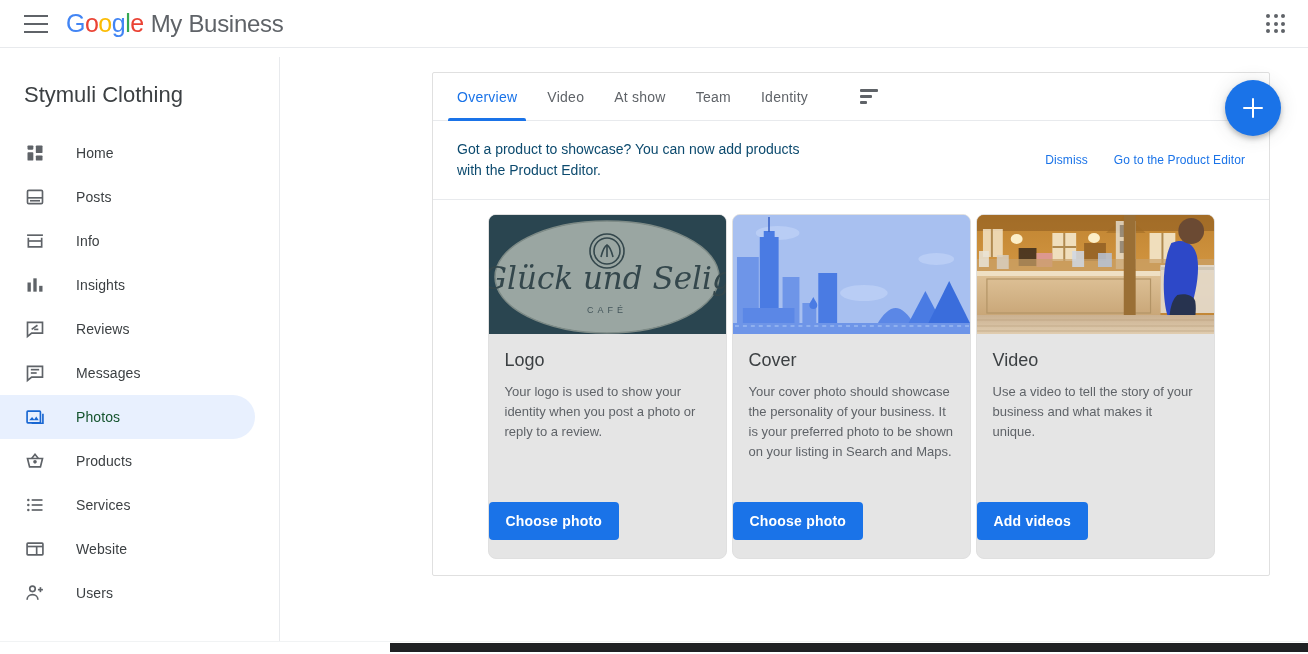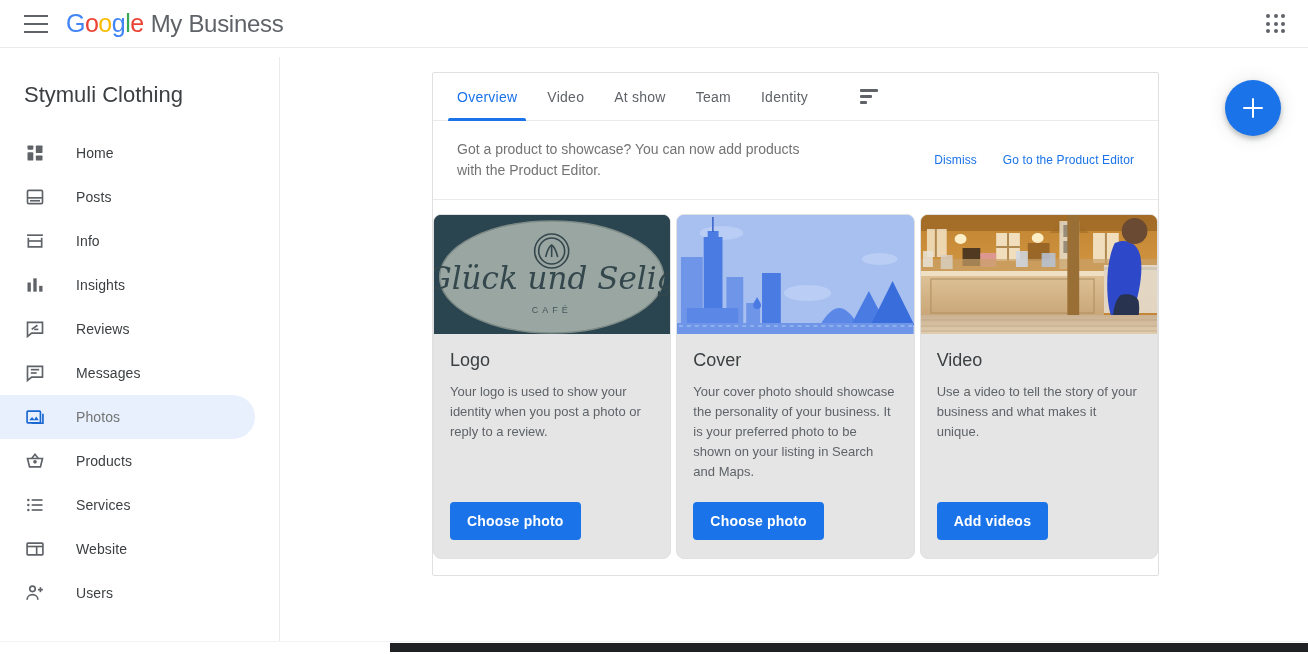--- a/index.html
+++ b/index.html
@@ -73,33 +73,33 @@
   }
   .nav-item .ico {
     width: 22px; height: 22px; margin-right: 30px;
     display: flex; align-items: center; justify-content: center;
     color: #5f6368; flex: 0 0 22px;
   }
   .nav-item .lbl {
     font-size: 14px; color: #3c4043; letter-spacing: 0.1px;
   }
   .nav-item.active { background: #e8f0fe; }
-  .nav-item.active .lbl { color: #737373; font-weight: 500; }
+  .nav-item.active .lbl { color: #14532d; font-weight: 500; }
   .nav-item.active .ico { color: #1967d2; }
 
   
   .content {
     position: absolute; top: 49px; left: 281px;
     width: 1027px; height: 605px;
     background: #fff;
     overflow: hidden;
   }
   .panel {
     position: absolute; left: 151px; top: 23px;
-    width: 727px;
+    width: 838px;
     background: #fff;
     border: 1px solid #e0e0e0;
     border-radius: 2px;
   }
   .tabs {
     display: flex; align-items: center;
     height: 48px; padding-left: 24px;
     border-bottom: 1px solid #e8eaed;
     position: relative;
   }
@@ -123,21 +123,21 @@
   .sort-icon i:nth-child(1) { width: 18px; }
   .sort-icon i:nth-child(2) { width: 12px; }
   .sort-icon i:nth-child(3) { width: 7px; }
 
   .banner {
     display: flex; align-items: center; justify-content: space-between;
     padding: 18px 24px 18px 24px;
     border-bottom: 1px solid #e8eaed;
   }
   .banner-text {
-    font-size: 14px; color: #737373; line-height: 21px; max-width: 360px;
+    font-size: 14px; color: #0c4a6e; line-height: 21px; max-width: 360px;
   }
   .banner-actions { display: flex; align-items: center; gap: 26px; }
   .link-btn {
     font-size: 12px; color: #1a73e8; font-weight: 500; cursor: pointer;
     letter-spacing: 0.1px; white-space: nowrap;
   }
 
   .cards {
     display: flex; gap: 5px; padding: 14px 0 16px 0;
     justify-content: center;
@@ -153,21 +153,21 @@
   }
   .card-media { height: 119px; width: 100%; position: relative; overflow: hidden; }
   .card-body { padding: 14px 16px 0 16px; flex: 1; display: flex; flex-direction: column; }
   .card-title {
     font-size: 18px; color: #3c4043; font-weight: 400; letter-spacing: 0;
     margin: 0 0 10px 0; line-height: 24px;
   }
   .card-desc {
     font-size: 13px; color: #5f6368; line-height: 20px; margin: 0;
   }
-  .card-foot { padding: 0 16px 18px 16px; margin-top: auto; }
+  .card-foot { padding: 0 16px 18px 0; margin-top: auto; }
   .btn-primary {
     display: inline-block;
     background: #1a73e8; color: #fff;
     font-size: 14px; font-weight: 700; letter-spacing: 0.2px;
     border: none; border-radius: 4px;
     padding: 11px 17px; cursor: pointer;
     font-family: "Liberation Sans", sans-serif;
   }
 
   

